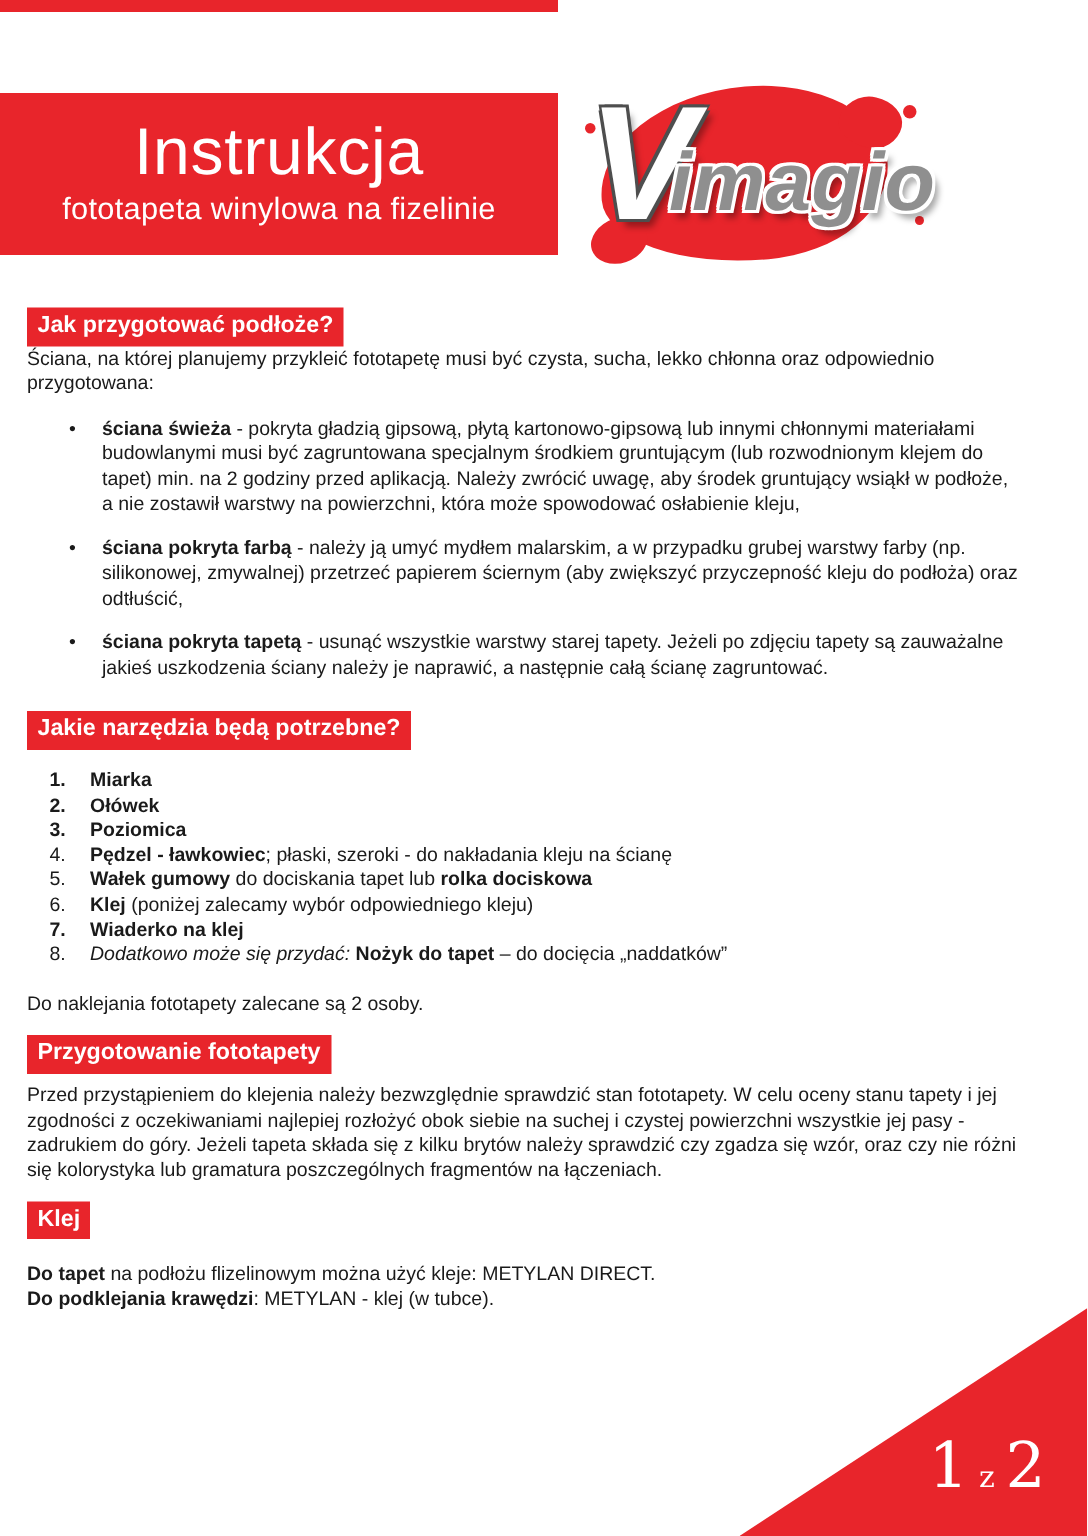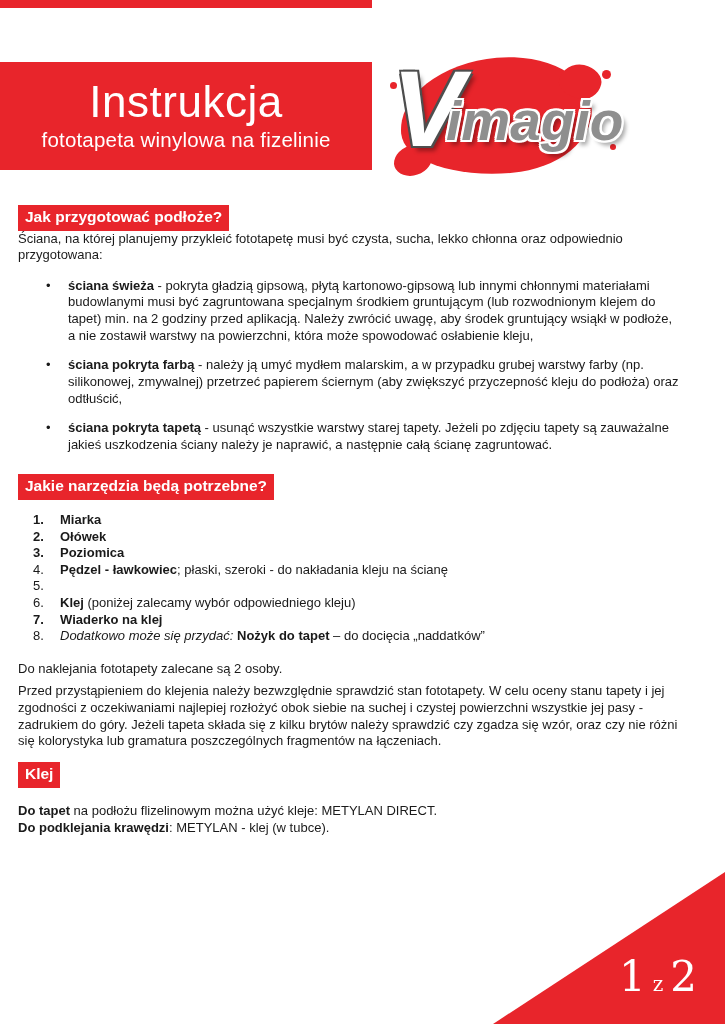--- a/index.html
+++ b/index.html
@@ -162,37 +162,39 @@
       <li class="tool strong">
         <span class="num">3.</span>
         <span class="ttext"><i></i><b>Poziomica</b><span></span><b></b><span></span></span>
       </li>
       <li class="tool">
         <span class="num">4.</span>
         <span class="ttext"><i></i><b>Pędzel - ławkowiec</b><span></span><b></b><span>; płaski, szeroki - do nakładania kleju na ścianę</span></span>
       </li>
       <li class="tool">
         <span class="num">5.</span>
+        <span class="ttext"><i></i><b>Wałek gumowy</b><span> do dociskania tapet lub </span><b>rolka dociskowa</b><span></span></span>
       </li>
       <li class="tool">
         <span class="num">6.</span>
         <span class="ttext"><i></i><b>Klej</b><span></span><b></b><span> (poniżej zalecamy wybór odpowiedniego kleju)</span></span>
       </li>
       <li class="tool strong">
         <span class="num">7.</span>
         <span class="ttext"><i></i><b>Wiaderko na klej</b><span></span><b></b><span></span></span>
       </li>
       <li class="tool">
         <span class="num">8.</span>
         <span class="ttext"><i>Dodatkowo może się przydać: </i><b>Nożyk do tapet</b><span></span><b></b><span> – do docięcia „naddatków”</span></span>
       </li>
     </ol>
 
     <p class="note">Do naklejania fototapety zalecane są 2 osoby.</p>
 
+    <div class="chip chip-3">Przygotowanie fototapety</div>
 
     <p class="para prep-body">Przed przystąpieniem do klejenia należy bezwzględnie sprawdzić stan fototapety. W celu oceny stanu tapety i jej zgodności z oczekiwaniami najlepiej rozłożyć obok siebie na suchej i czystej powierzchni wszystkie jej pasy - zadrukiem do góry. Jeżeli tapeta składa się z kilku brytów należy sprawdzić czy zgadza się wzór, oraz czy nie różni się kolorystyka lub gramatura poszczególnych fragmentów na łączeniach.</p>
 
     <div class="chip chip-4">Klej</div>
 
     <div class="klej-lines">
       <p><b>Do tapet</b><span> na podłożu flizelinowym można użyć kleje: METYLAN DIRECT.</span></p>
       <p><b>Do podklejania krawędzi</b><span>: METYLAN - klej (w tubce).</span></p>
     </div>
 

